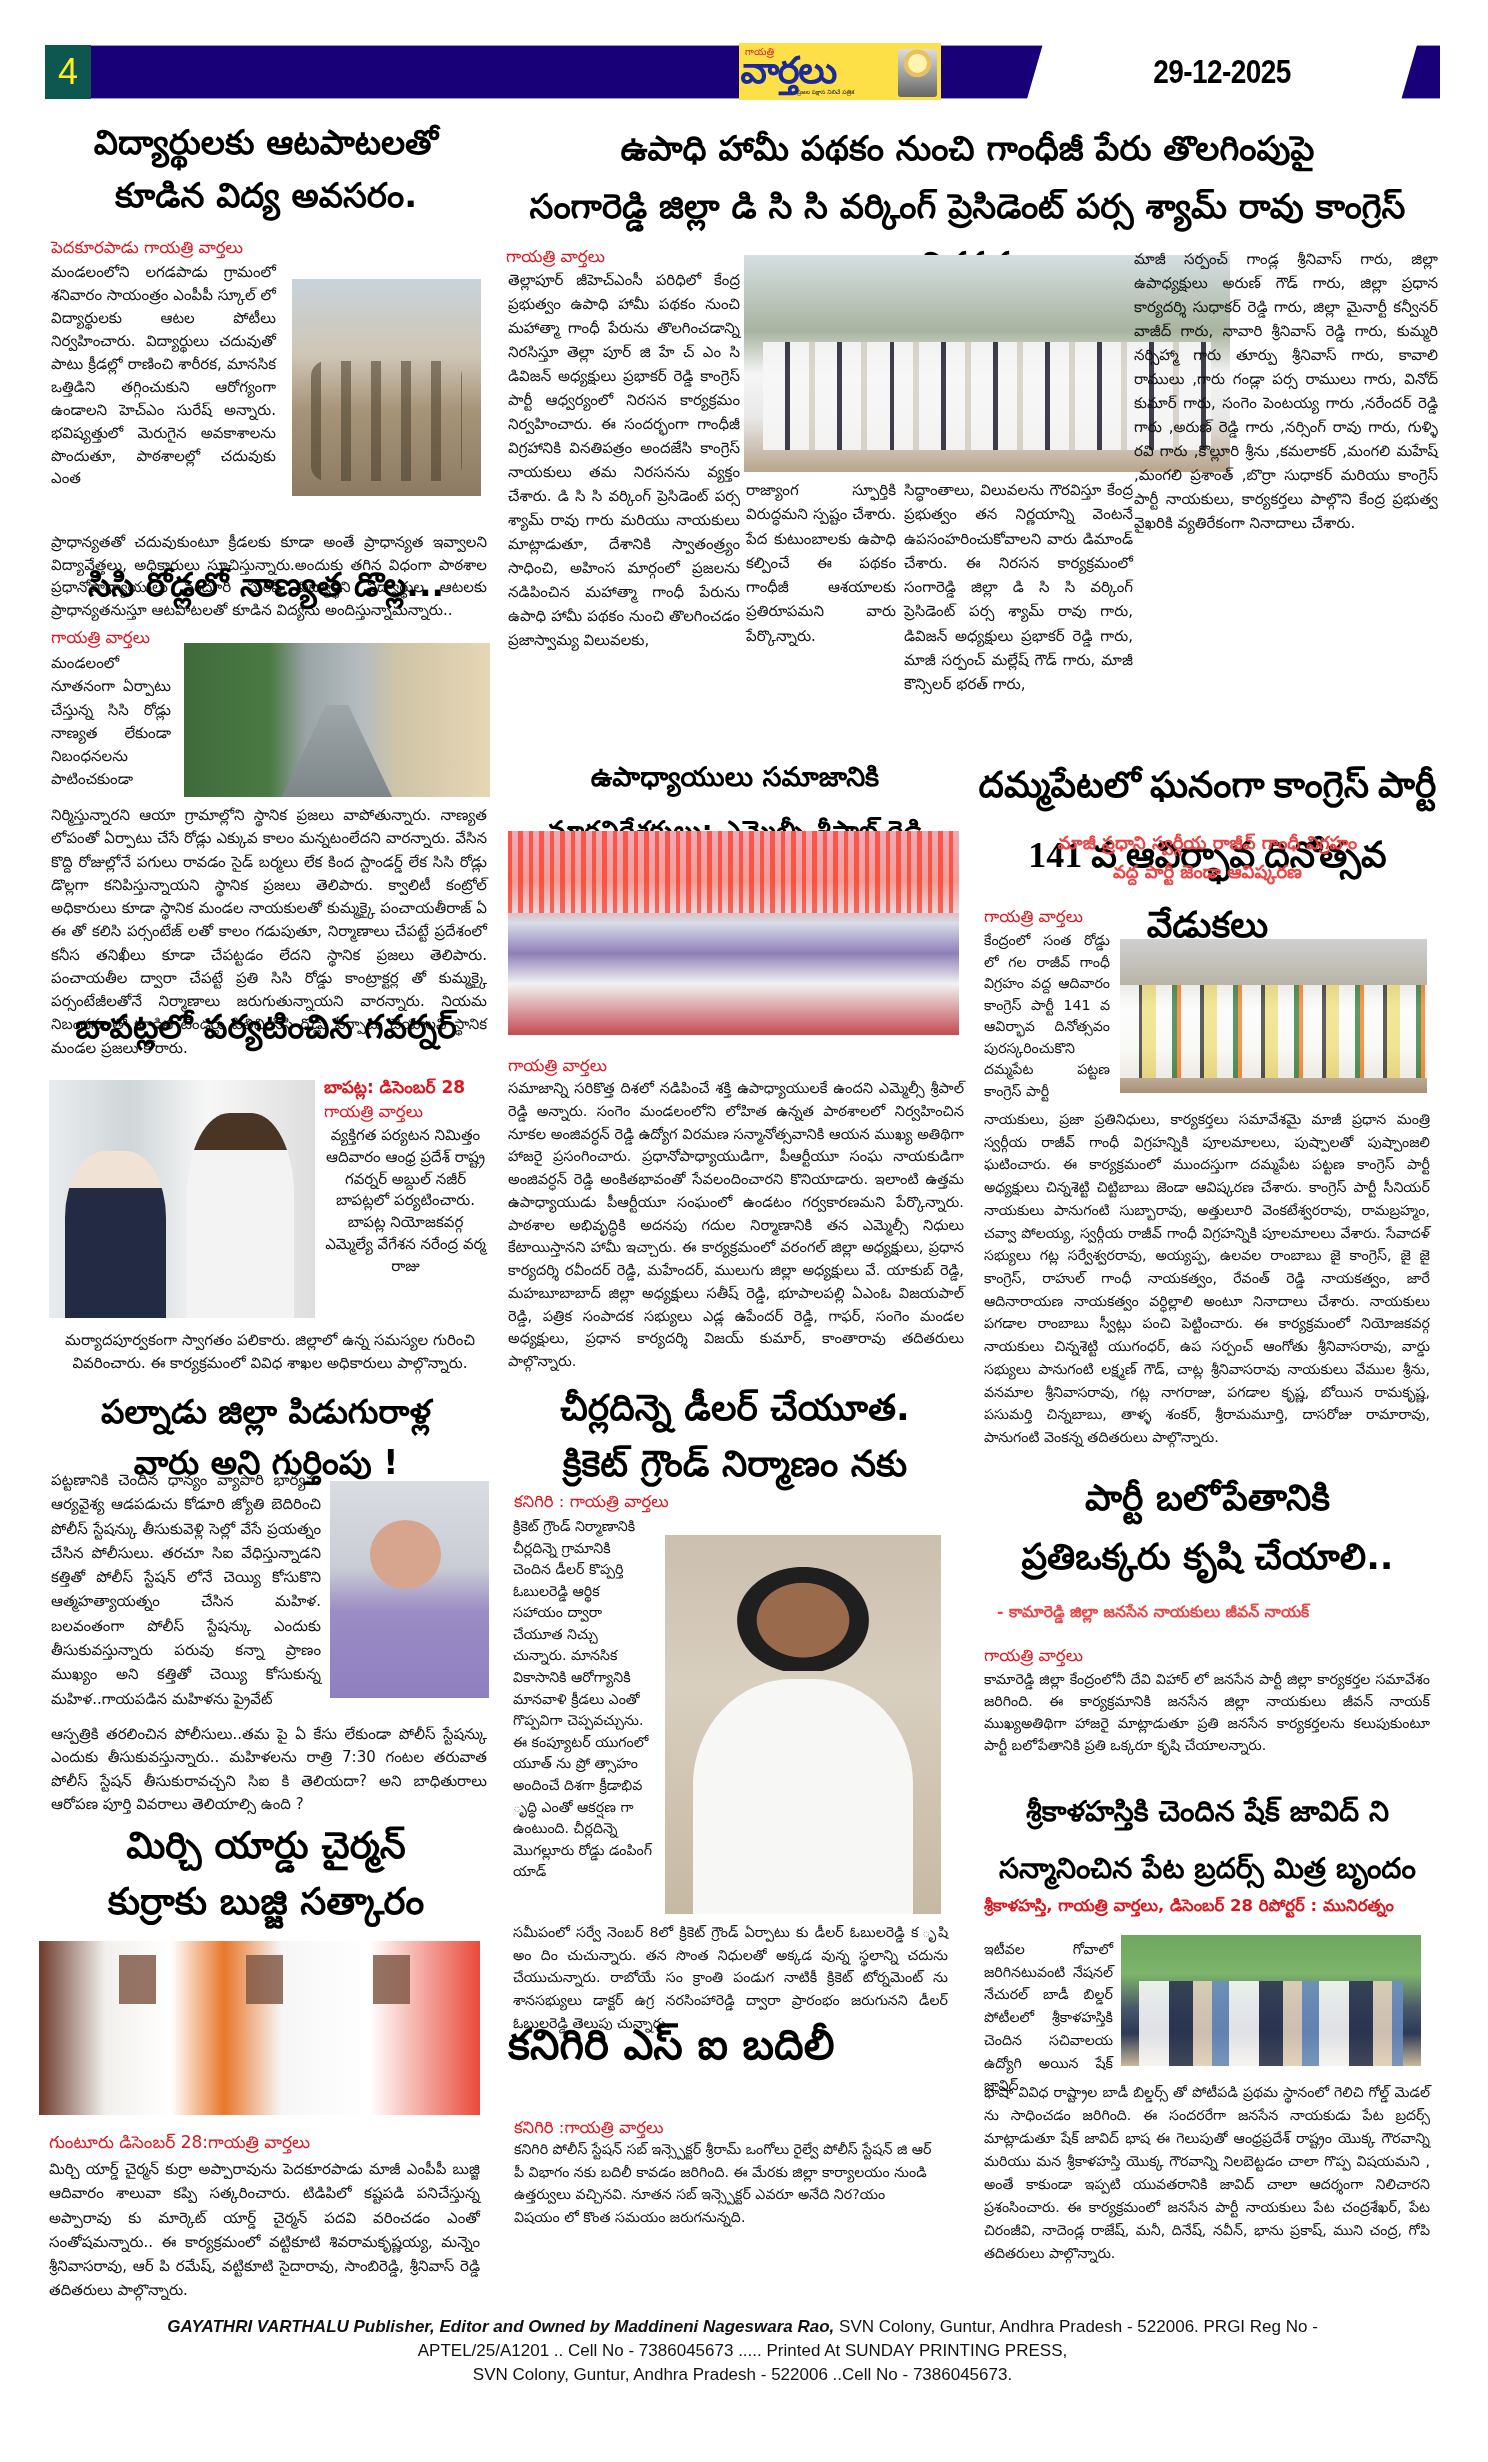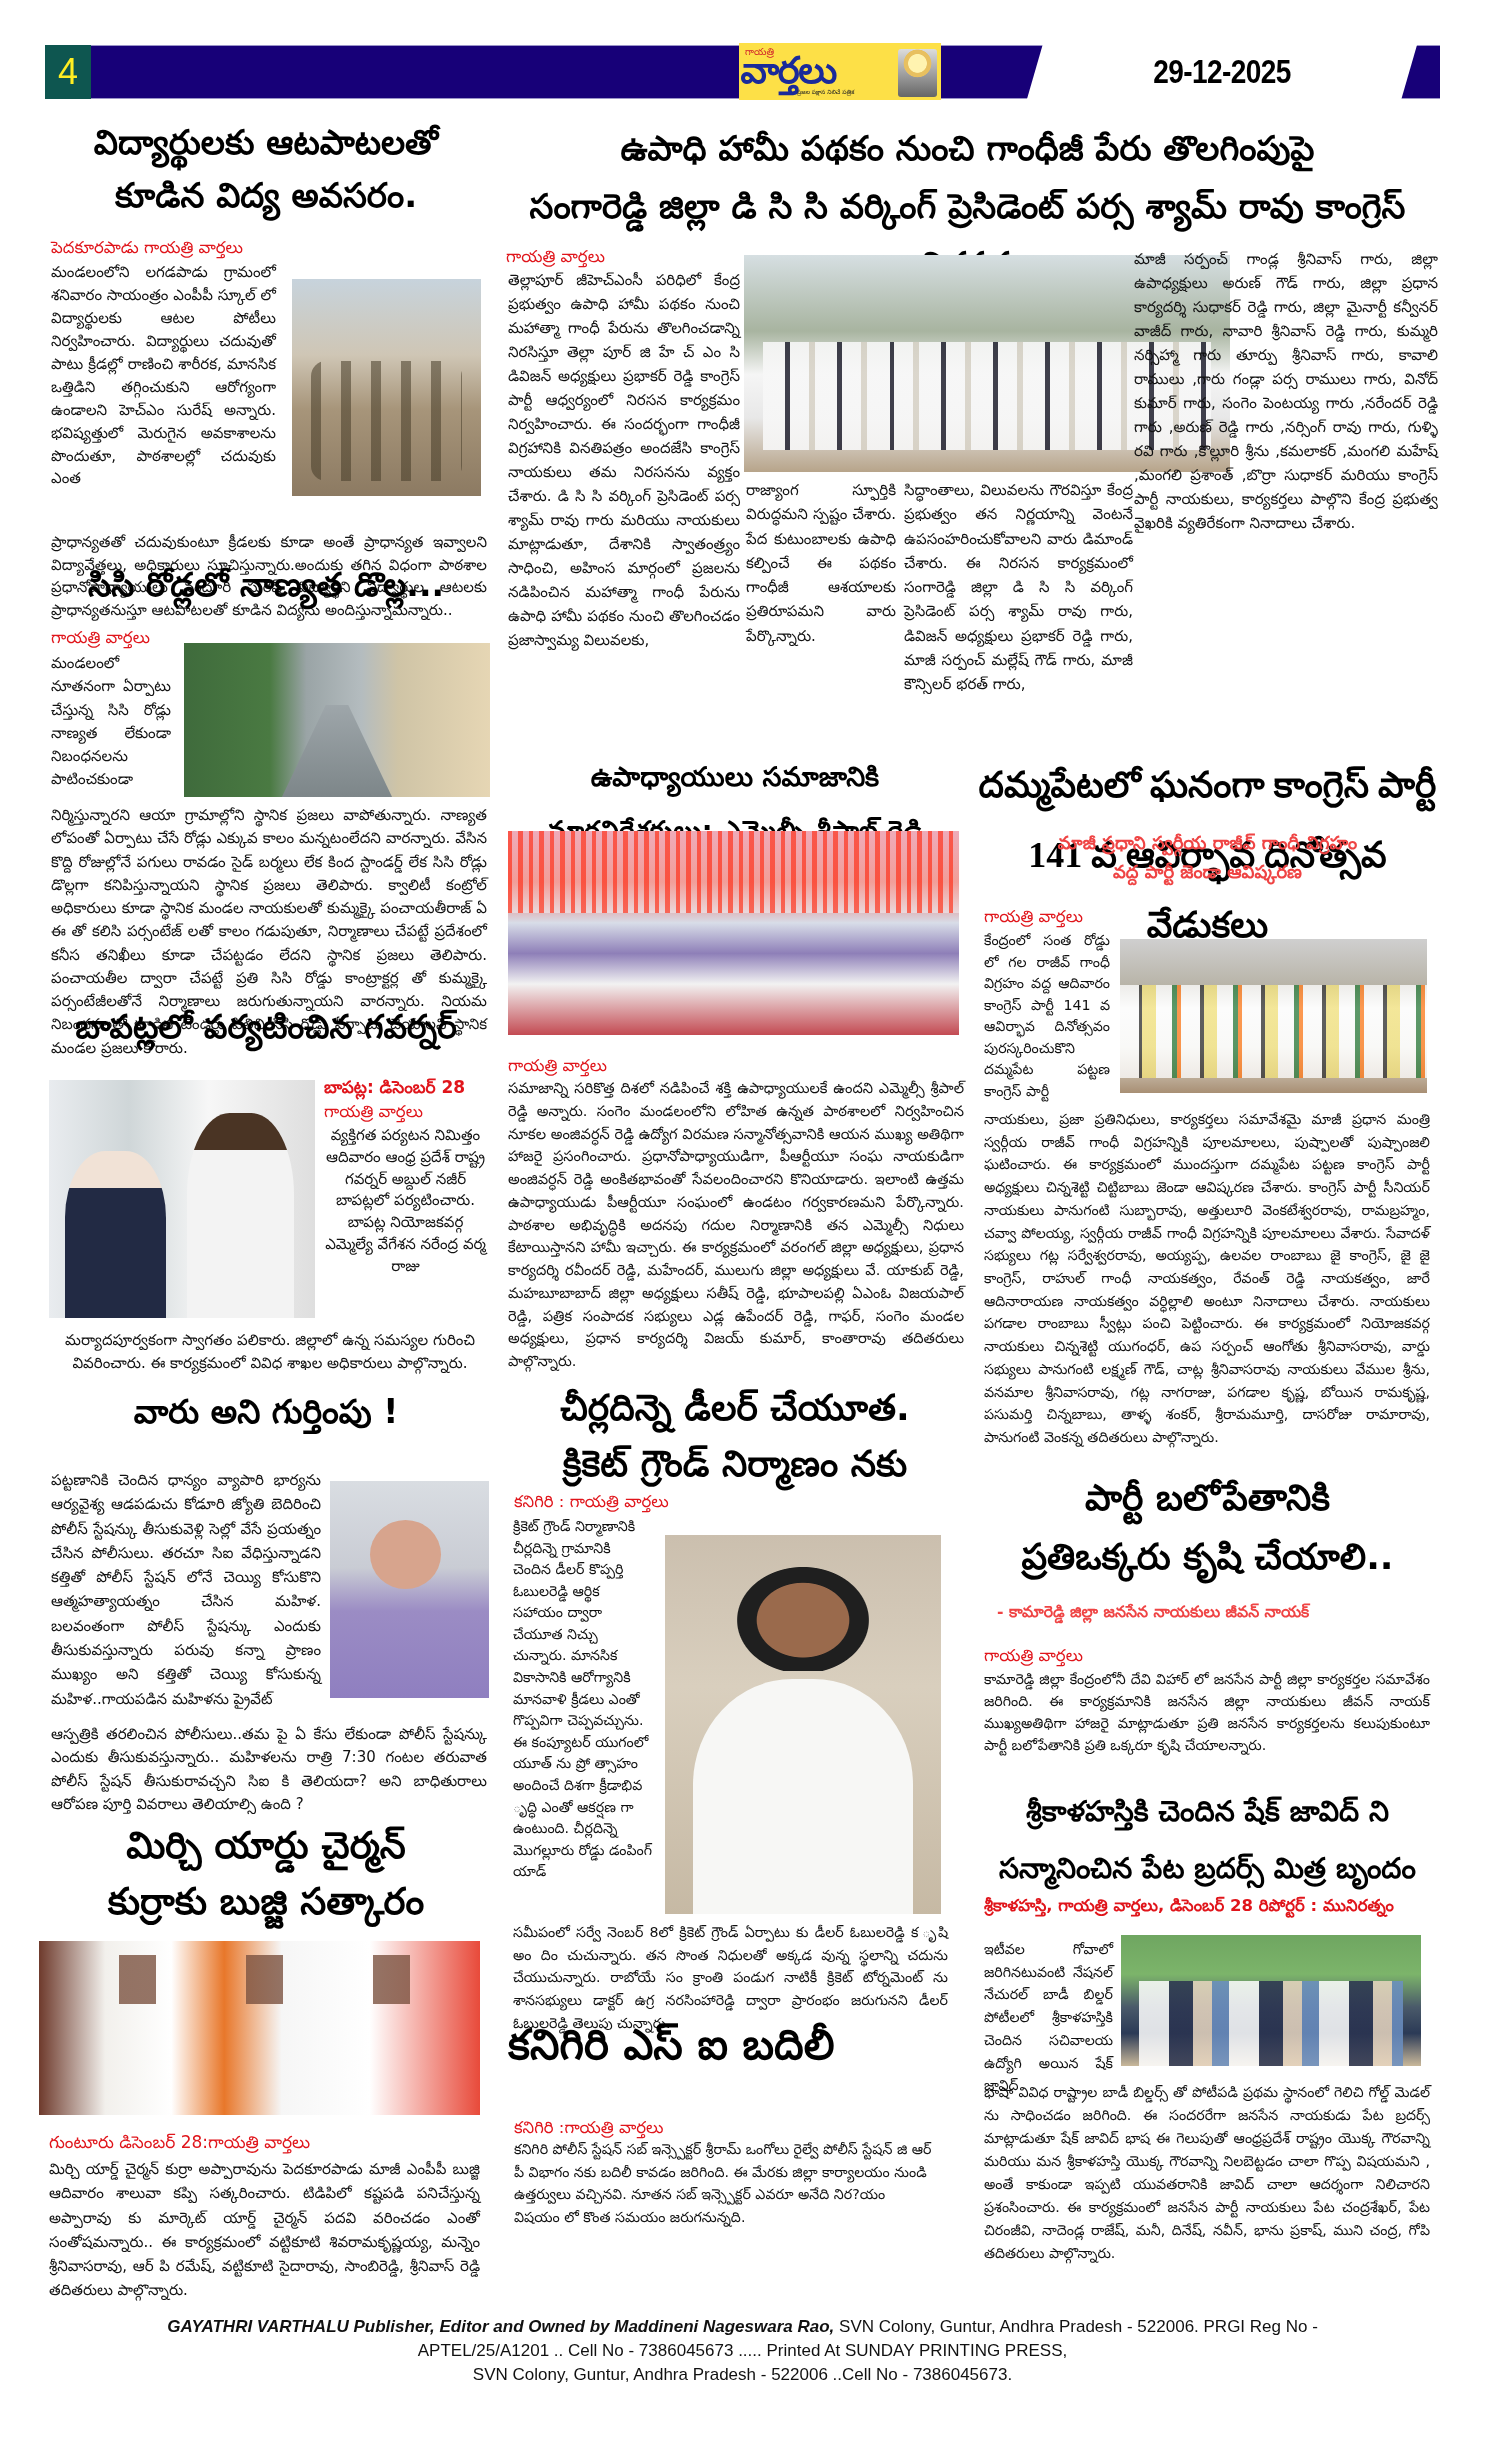--- a/index.html
+++ b/index.html
@@ -87,20 +87,21 @@
 <div class="body" style="left:51px; top:804px; width:436px; font-size:15px; line-height:1.55;">నిర్మిస్తున్నారని ఆయా గ్రామాల్లోని స్థానిక ప్రజలు వాపోతున్నారు. నాణ్యత లోపంతో ఏర్పాటు చేసే రోడ్లు ఎక్కువ కాలం మన్నటంలేదని వారన్నారు. వేసిన కొద్ది రోజుల్లోనే పగులు రావడం సైడ్ బర్మలు లేక కింద స్టాండర్డ్ లేక సిసి రోడ్లు డొల్లగా కనిపిస్తున్నాయని స్థానిక ప్రజలు తెలిపారు. క్వాలిటీ కంట్రోల్ అధికారులు కూడా స్థానిక మండల నాయకులతో కుమ్మక్కై పంచాయతీరాజ్ ఏ ఈ తో కలిసి పర్సంటేజ్ లతో కాలం గడుపుతూ, నిర్మాణాలు చేపట్టే ప్రదేశంలో కనీస తనిఖీలు కూడా చేపట్టడం లేదని స్థానిక ప్రజలు తెలిపారు. పంచాయతీల ద్వారా చేపట్టే ప్రతి సిసి రోడ్డు కాంట్రాక్టర్ల తో కుమ్మక్కై పర్సంటేజీలతోనే నిర్మాణాలు జరుగుతున్నాయని వారన్నారు. నియమ నిబంధనలతో కూడిన టెండర్లు పిలిచి సిసి రోడ్లు ఏర్పాటు చేయాలని స్థానిక మండల ప్రజలు కోరారు.</div>
 
 <div class="hl" style="left:45px; top:1001px; width:442px; font-size:33px;">బాపట్లలో పర్యటించిన గవర్నర్</div>
 <div class="photo p-gov" style="left:49px; top:1080px; width:266px; height:238px;"></div>
 <div class="byline" style="left:324px; top:1077px; font-weight:bold; font-size:17px;">బాపట్ల: డిసెంబర్ 28</div>
 <div class="byline" style="left:324px; top:1102px;">గాయత్రి వార్తలు</div>
 <div class="body" style="left:324px; top:1125px; width:163px; font-size:15px; line-height:1.45; text-align:center;"> వ్యక్తిగత పర్యటన నిమిత్తం ఆదివారం ఆంధ్ర ప్రదేశ్ రాష్ట్ర గవర్నర్ అబ్దుల్ నజీర్ బాపట్లలో పర్యటించారు. బాపట్ల నియోజకవర్గ ఎమ్మెల్యే వేగేశన నరేంద్ర వర్మ రాజు</div>
 <div class="body" style="left:60px; top:1329px; width:420px; font-size:15px; line-height:1.55; text-align:center;">మర్యాదపూర్వకంగా స్వాగతం పలికారు. జిల్లాలో ఉన్న సమస్యల గురించి వివరించారు. ఈ కార్యక్రమంలో వివిధ శాఖల అధికారులు పాల్గొన్నారు.</div>
 
 <div class="hl" style="left:45px; top:1386px; width:442px; font-size:33px;">
+  <div>పల్నాడు జిల్లా పిడుగురాళ్ల</div>
   <div>వారు అని గుర్తింపు !</div>
 </div>
 <div class="body" style="left:51px; top:1468px; width:270px; font-size:15px; line-height:1.62;">పట్టణానికి చెందిన ధాన్యం వ్యాపారి భార్యను ఆర్యవైశ్య ఆడపడుచు కోడూరి జ్యోతి బెదిరించి పోలీస్ స్టేషన్కు తీసుకువెళ్లి సెల్లో వేసే ప్రయత్నం చేసిన పోలీసులు. తరచూ సిఐ వేధిస్తున్నాడని కత్తితో పోలీస్ స్టేషన్ లోనే చెయ్యి కోసుకొని ఆత్మహత్యాయత్నం చేసిన మహిళ. బలవంతంగా పోలీస్ స్టేషన్కు ఎందుకు తీసుకువస్తున్నారు పరువు కన్నా ప్రాణం ముఖ్యం అని కత్తితో చెయ్యి కోసుకున్న మహిళ..గాయపడిన మహిళను ప్రైవేట్</div>
 <div class="photo p-woman" style="left:330px; top:1481px; width:159px; height:217px;"></div>
 <div class="body" style="left:51px; top:1723px; width:436px; font-size:15px; line-height:1.55;">ఆస్పత్రికి తరలించిన పోలీసులు..తమ పై ఏ కేసు లేకుండా పోలీస్ స్టేషన్కు ఎందుకు తీసుకువస్తున్నారు.. మహిళలను రాత్రి 7:30 గంటల తరువాత పోలీస్ స్టేషన్ తీసుకురావచ్చని సిఐ కి తెలియదా? అని బాధితురాలు ఆరోపణ పూర్తి వివరాలు తెలియాల్సి ఉంది ?</div>
 
 <div class="hl" style="left:45px; top:1818px; width:442px; font-size:37px; line-height:1.5;">
   <div>మిర్చి యార్డు చైర్మన్</div>
   <div>కుర్రాకు బుజ్జి సత్కారం</div>
 </div>

